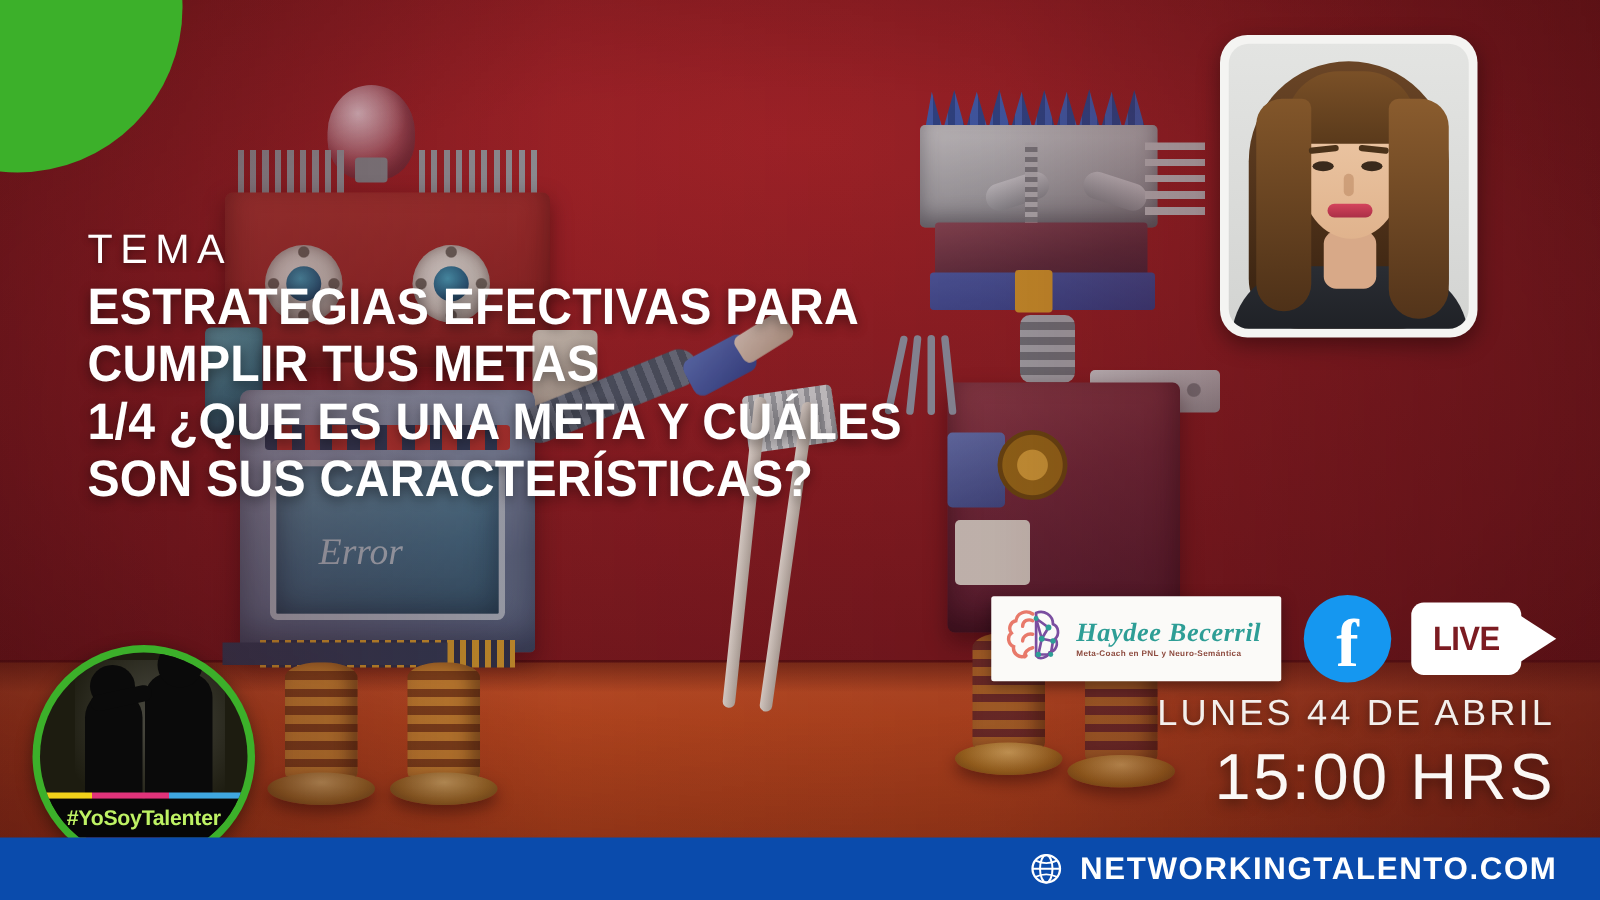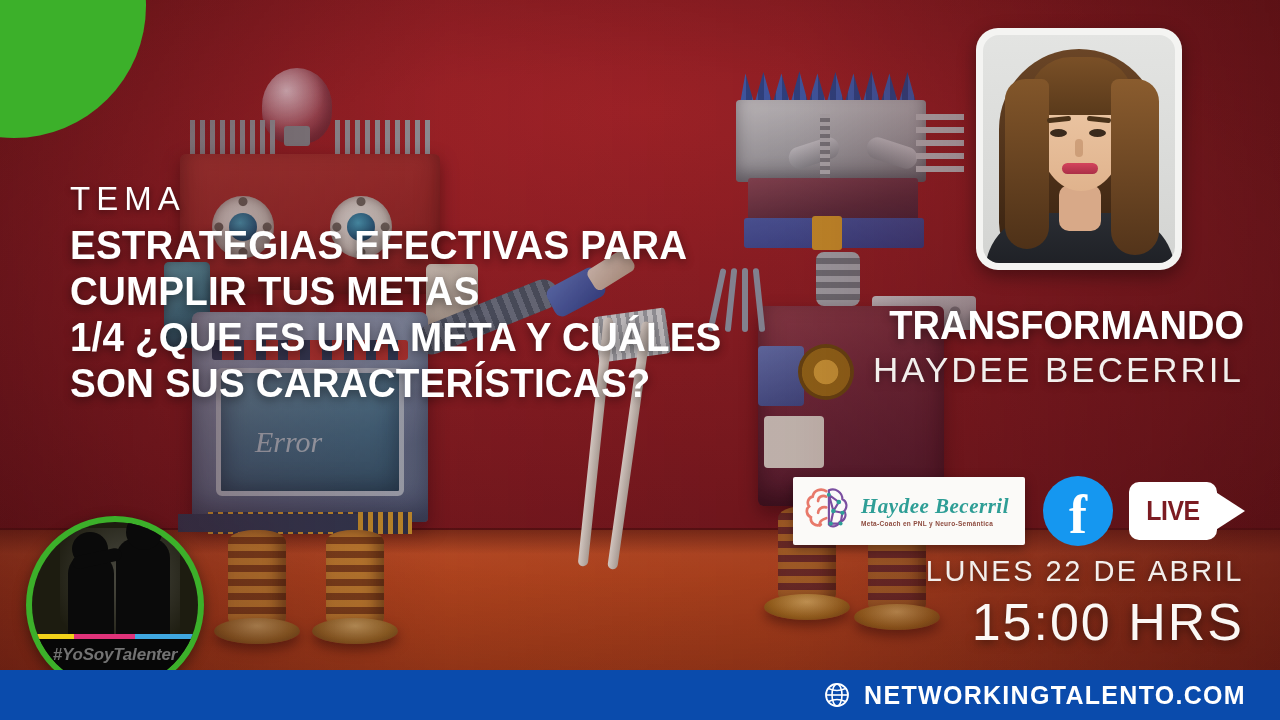--- a/index.html
+++ b/index.html
@@ -276,21 +276,21 @@
   .b-fig.man{left:84px;top:16px;width:54px;height:120px;background:#0a0a0a;border-radius:20px 20px 8px 8px;}
   .b-fig.man:before{content:"";position:absolute;left:10px;top:-24px;width:36px;height:36px;border-radius:50%;background:#0a0a0a;}
   .b-fig.man:after{content:"";position:absolute;left:-44px;top:14px;width:50px;height:13px;background:#0a0a0a;border-radius:7px;transform:rotate(-12deg);}
   .b-glow{position:absolute;left:28px;top:6px;width:120px;height:140px;
     background:radial-gradient(circle at 55% 35%, rgba(200,200,200,.28), rgba(0,0,0,0) 70%);}
   .b-bar{position:absolute;left:0;width:100%;height:5px;}
   .b-bar.top{top:112px;background:linear-gradient(90deg,#f2d21a 0 25%, #e0337a 25% 62%, #3fa7e0 62% 100%);}
   .b-bar.bot{top:148px;background:linear-gradient(90deg,#f2d21a 0 22%, #e0337a 22% 58%, #3fa7e0 58% 100%);}
   .b-strip{position:absolute;left:0;top:117px;width:100%;height:31px;background:#070707;
     display:flex;align-items:center;justify-content:center;}
-  .b-strip span{color:#737373;font-style:italic;font-weight:700;font-size:17px;letter-spacing:-.2px;}
+  .b-strip span{color:#bef264;font-weight:700;font-size:17px;letter-spacing:-.2px;}
 
   
   .bottombar{
     position:absolute;left:0;top:670px;width:1280px;height:50px;background:#0a4bac;
     display:flex;align-items:center;justify-content:flex-end;padding-right:34px;gap:14px;
   }
   .globe{width:26px;height:26px;flex:0 0 26px;}
   .globe svg{width:100%;height:100%;display:block;}
   .site{color:#fff;font-size:25px;font-weight:700;letter-spacing:1.3px;}
 </style>
@@ -399,24 +399,20 @@
       <div class="p-hairR"></div>
       <div class="p-brow l"></div>
       <div class="p-brow r"></div>
       <div class="p-eye l"></div>
       <div class="p-eye r"></div>
       <div class="p-nose"></div>
       <div class="p-lips"></div>
     </div>
   </div>
 
-  <div class="right-text">
-    <div class="transformando">TRANSFORMANDO</div>
-    <div class="coachname">HAYDEE BECERRIL</div>
-  </div>
 
   <div class="logo-card">
     <div class="brain">
       <svg viewBox="0 0 60 60" aria-hidden="true">
         <g fill="none" stroke="#e8796a" stroke-width="3" stroke-linecap="round">
           <path d="M28 8c-6-4-14-1-15 6-5 1-7 7-4 11-4 3-3 10 2 12-1 6 5 11 11 8"></path>
           <path d="M28 14c-4-2-9 0-9 5"></path>
           <path d="M28 26c-5-1-9 2-9 6"></path>
           <path d="M28 38c-4 1-8 4-7 8"></path>
         </g>
@@ -444,21 +440,21 @@
     <span>f</span>
   </div>
 
   <div class="live">
     <div class="live-body">
       <b>LIVE</b>
     </div>
     <div class="live-lens"></div>
   </div>
 
-  <div class="date">LUNES 22 DE ABRIL</div>
+  <div class="date">LUNES 44 DE ABRIL</div>
   <div class="time">15:00 HRS</div>
 
   <div class="badge">
     <div class="badge-in">
       <div class="b-glow"></div>
       <div class="b-fig woman"></div>
       <div class="b-fig man"></div>
       <div class="b-bar top"></div>
       <div class="b-bar bot"></div>
       <div class="b-strip">

